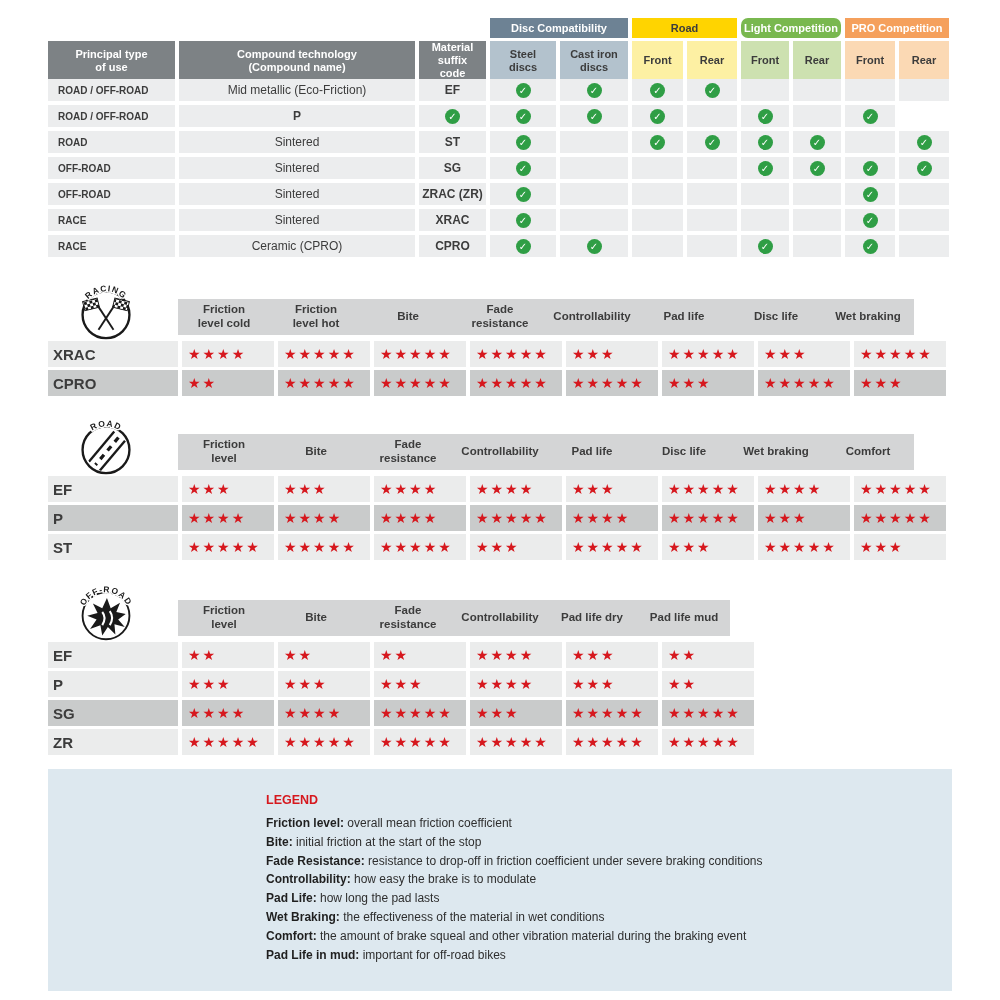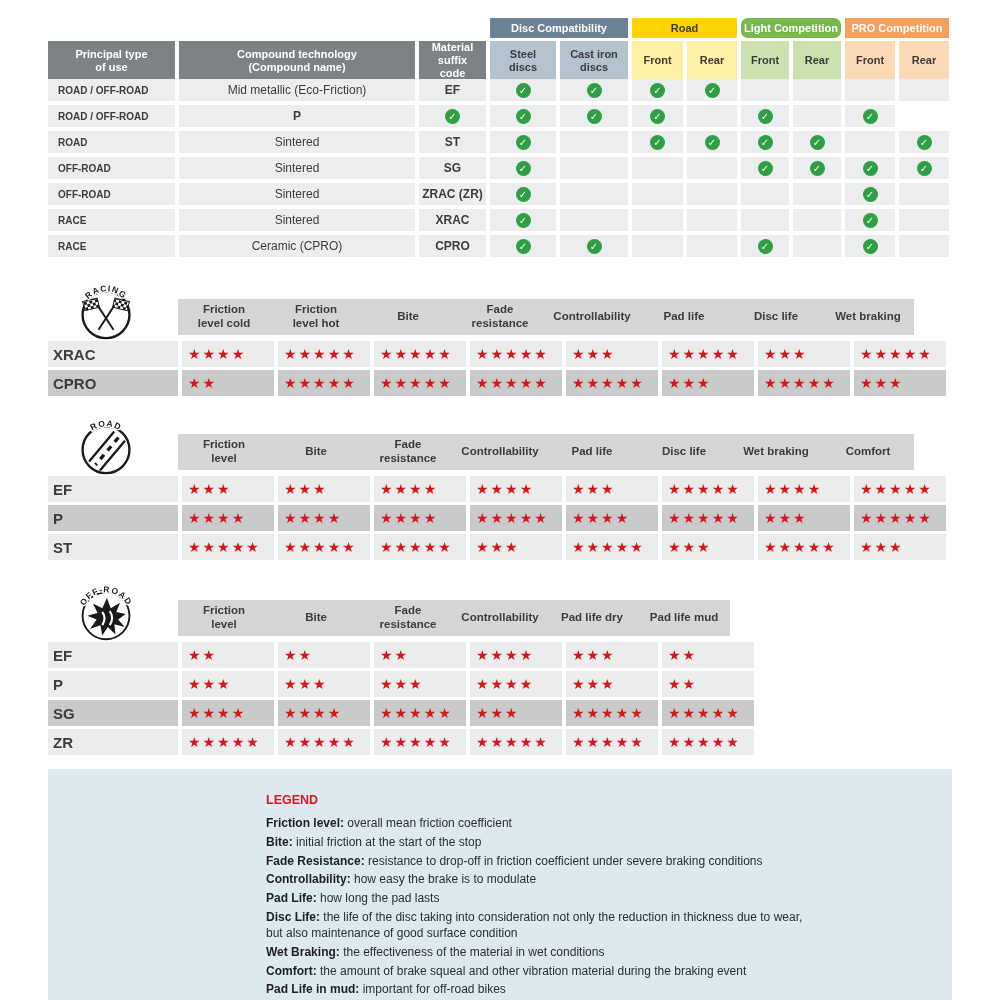--- a/index.html
+++ b/index.html
@@ -444,21 +444,19 @@
   </section>
 
   <div class="legend">
     <div class="legend-title">LEGEND</div>
     <div id="legend-items">
         <div class="legend-item"><span class="legend-term">Friction level:</span><span class="legend-desc"> overall mean friction coefficient</span></div>
         <div class="legend-item"><span class="legend-term">Bite:</span><span class="legend-desc"> initial friction at the start of the stop</span></div>
         <div class="legend-item"><span class="legend-term">Fade Resistance:</span><span class="legend-desc"> resistance to drop-off in friction coefficient under severe braking conditions</span></div>
         <div class="legend-item"><span class="legend-term">Controllability:</span><span class="legend-desc"> how easy the brake is to modulate</span></div>
         <div class="legend-item"><span class="legend-term">Pad Life:</span><span class="legend-desc"> how long the pad lasts</span></div>
-        <div class="legend-item"><span class="legend-term">Disc Life:</span><span class="legend-desc"> the life of the disc taking into consideration not only the reduction in thickness due to wear,
-but also maintenance of good surface condition</span></div>
         <div class="legend-item"><span class="legend-term">Wet Braking:</span><span class="legend-desc"> the effectiveness of the material in wet conditions</span></div>
         <div class="legend-item"><span class="legend-term">Comfort:</span><span class="legend-desc"> the amount of brake squeal and other vibration material during the braking event</span></div>
         <div class="legend-item"><span class="legend-term">Pad Life in mud:</span><span class="legend-desc"> important for off-road bikes</span></div>
       </div>
   </div>
 
 </div>
 
 </body></html>

